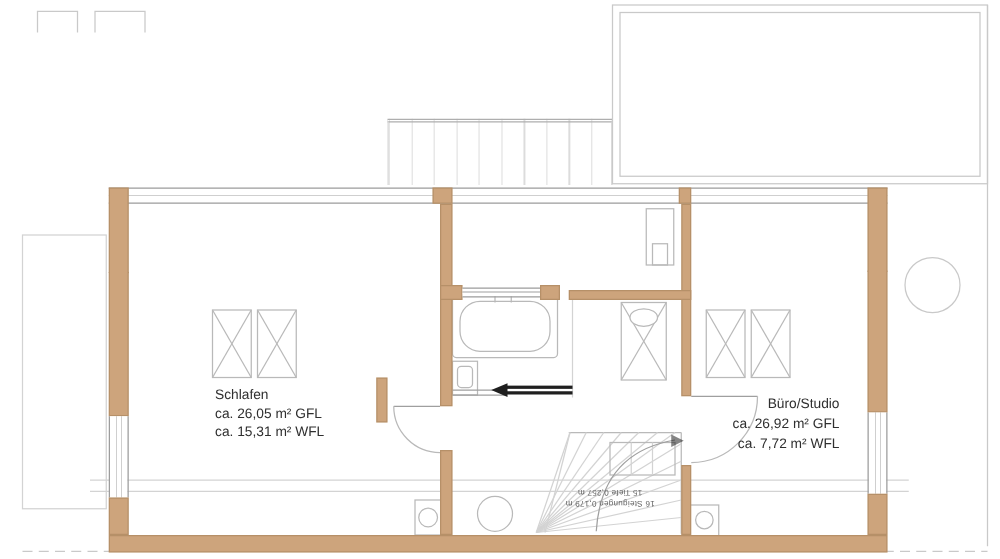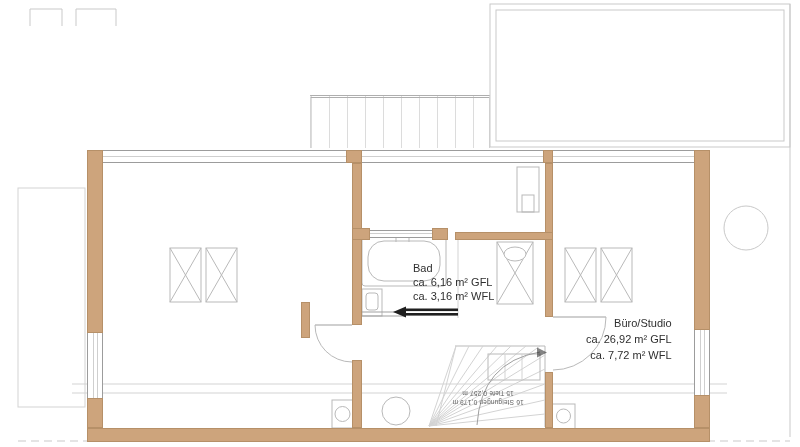--- a/index.html
+++ b/index.html
@@ -182,24 +182,24 @@
   <div class="wall" style="left:352px;top:163px;width:10px;height:162px;"></div>
   <div class="wall" style="left:352px;top:360px;width:10px;height:68px;"></div>
   <div class="wall" style="left:545px;top:163px;width:8px;height:154px;"></div>
   <div class="wall" style="left:545px;top:372px;width:8px;height:56px;"></div>
   <div class="wall" style="left:455px;top:232px;width:98px;height:8px;"></div>
   <div class="wall" style="left:352px;top:228px;width:18px;height:12px;"></div>
   <div class="wall" style="left:432px;top:228px;width:16px;height:12px;"></div>
   <div class="tub-window" style="left:370px;top:230px;width:62px;height:8px;"></div>
   <div class="wall" style="left:301px;top:302px;width:9px;height:36px;"></div>
 
-  <div class="label tight" style="left:413px;top:261px;">
-    <div>Bad</div>
-    <div>ca. 6,16 m² GFL</div>
-    <div>ca. 3,16 m² WFL</div>
+  <div class="label" style="left:172px;top:309px;">
+    <div>Schlafen</div>
+    <div>ca. 26,05 m² GFL</div>
+    <div>ca. 15,31 m² WFL</div>
   </div>
   <div class="label loose" style="left:586px;top:315px;">
     <div>Büro/Studio</div>
     <div>ca. 26,92 m² GFL</div>
     <div>ca. 7,72 m² WFL</div>
   </div>
 
   <div class="stair-note">
     <div>16 Steigungen 0,179 m</div>
     <div>15 Tiefe 0,257 m</div>

